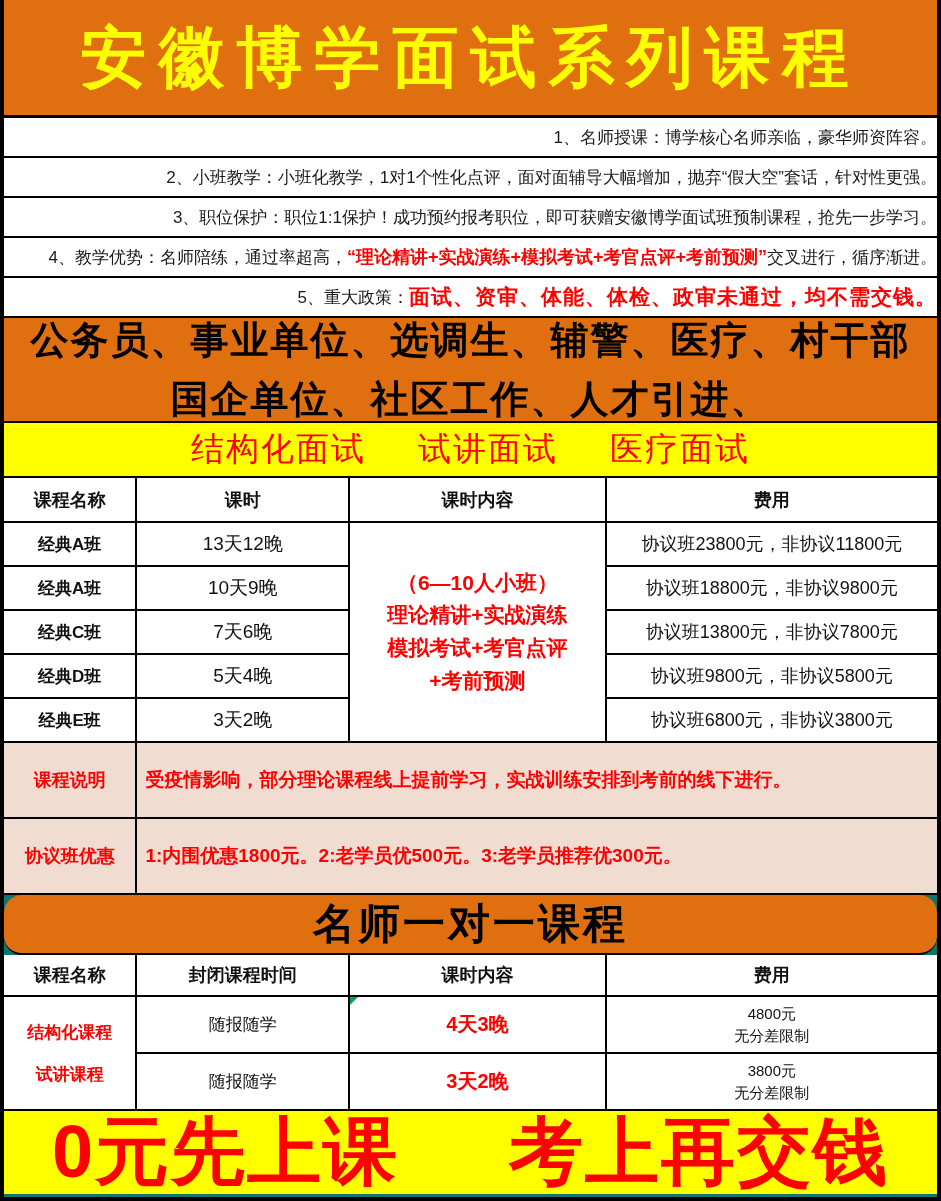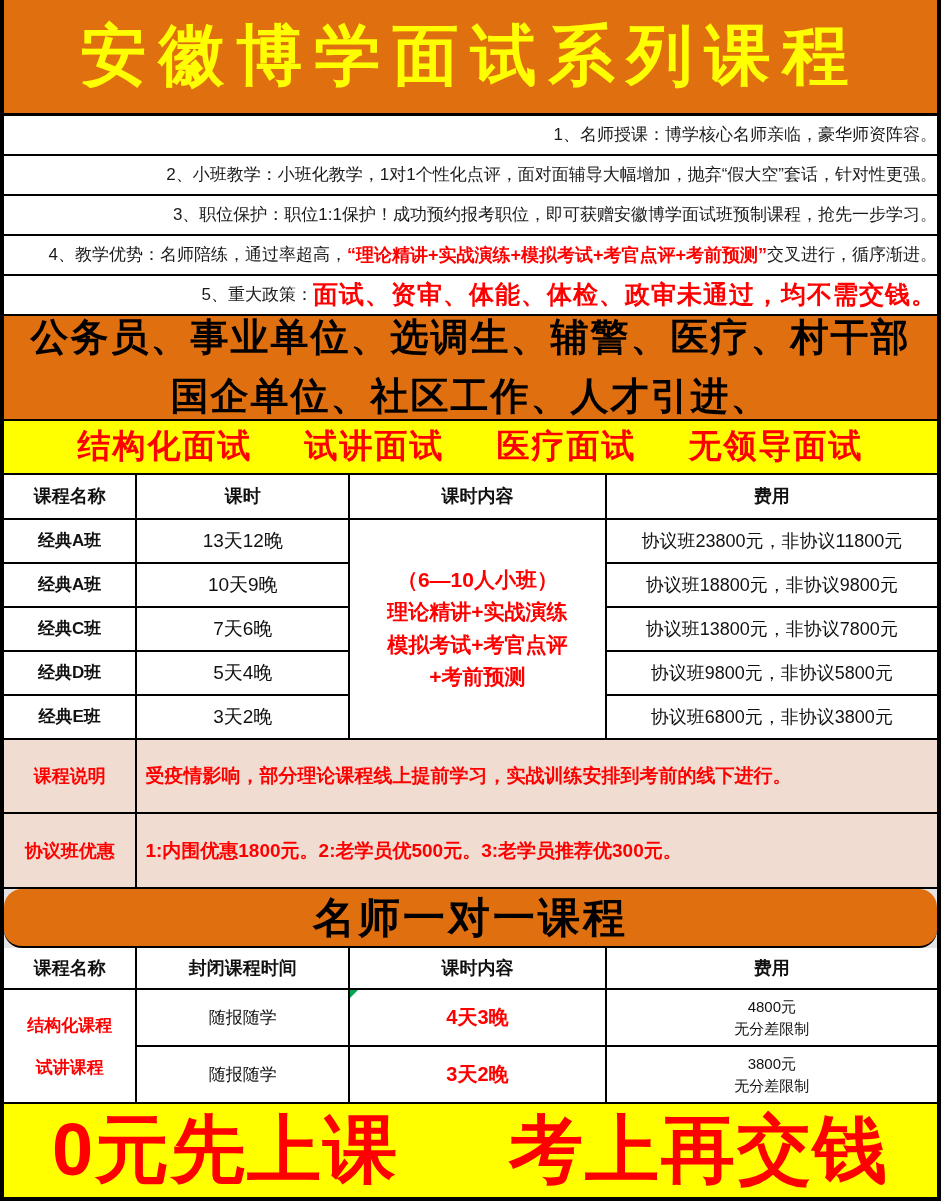--- a/index.html
+++ b/index.html
@@ -1,36 +1,36 @@
 <!DOCTYPE html>
 <html><head>
 <meta charset="utf-8">
 <style>
   * { margin:0; padding:0; box-sizing:border-box; }
   html,body { background:#fff; }
   body { width:941px; font-family:"Liberation Sans","DejaVu Sans",sans-serif; color:#111; }
-  .poster { width:941px; height:1201px; border-left:4px solid #000; border-right:4px solid #000; border-bottom:4px solid #000; display:flex; flex-direction:column; background:#e5e5e5; }
+  .poster { width:941px; height:1201px; border-left:4px solid #000; border-right:4px solid #000; border-bottom:4px solid #000; display:flex; flex-direction:column; background:#0f766e; }
 
   
   .banner-top { height:118px; background:#E06F10; border-bottom:3px solid #000; display:flex; align-items:center; justify-content:center; }
   .banner-top .title { color:#FFFF00; font-size:66px; font-weight:bold; letter-spacing:12px; font-family:"Liberation Serif","DejaVu Serif",serif; white-space:nowrap; }
 
   
   .features { background:#fff; }
   .feature { height:40px; border-bottom:2px solid #000; display:flex; align-items:center; padding-left:6px; font-size:17px; color:#1a1a1a; white-space:nowrap;justify-content:flex-end; }
   .feature .hl { color:#FF0000; font-weight:bold; font-size:18px; }
-  .feature.policy .hl { font-size:25px; letter-spacing:1px; font-family:"Liberation Serif","DejaVu Serif",serif; }
+  .feature.policy .hl { font-size:21px; letter-spacing:1px; font-family:"Liberation Serif","DejaVu Serif",serif; }
 
   
   .audience { height:105px; background:#E06F10; border-bottom:2px solid #000; display:flex; flex-direction:column; align-items:center; justify-content:center; gap:8px; }
   .audience div { font-size:38px; font-weight:bold; color:#000; letter-spacing:2px; white-space:nowrap; }
 
   
   .types { height:55px; background:#FFFF00; border-bottom:2px solid #000; display:flex; align-items:center; justify-content:center; gap:52px; }
-  .types span { color:#FF0000; font-size:33px; font-weight:bold; letter-spacing:2px; white-space:nowrap; }
+  .types span { color:#FF0000; font-size:33px; font-weight:normal; letter-spacing:2px; white-space:nowrap; }
 
   
   .grid { display:grid; grid-template-columns:14.3% 22.8% 27.5% auto; background:#fff; }
   .t1 { grid-template-rows:45px repeat(5,44px); }
   .t2 { grid-template-rows:42px 57px 57px; }
   .cell { border-right:2px solid #000; border-bottom:2px solid #000; display:flex; align-items:center; justify-content:center; text-align:center; }
   .cell.c4 { border-right:none; }
   .cell.head { font-weight:bold; font-size:18px; }
   .cell.cname { font-weight:bold; font-size:17px; }
   .cell.dur { font-size:19px; }
@@ -49,21 +49,21 @@
   .banner-mid .txt { font-size:42px; font-weight:bold; color:#000; letter-spacing:3px; }
 
   
   .t2 .cname2 { grid-column:1; grid-row:2/4; flex-direction:column; justify-content:space-around; padding:14px 0; color:#FF0000; font-weight:bold; font-size:17px; }
   .t2 .sched { font-size:17px; }
   .t2 .dur2 { color:#FF0000; font-weight:bold; font-size:20px; position:relative; }
   .t2 .fee2 { flex-direction:column; font-size:15px; line-height:1.45; }
   .corner-marker { position:absolute; top:0; left:0; width:0; height:0; border-top:8px solid #00A651; border-right:8px solid transparent; }
 
   
-  .footer { height:93px; background:#FFFF00; display:flex; align-items:center; justify-content:center; gap:110px; }
+  .footer { height:83px; background:#FFFF00; display:flex; align-items:center; justify-content:center; gap:110px; }
   .footer span { color:#FF0000; font-size:74px; font-weight:bold; white-space:nowrap; letter-spacing:2px; }
 </style>
 </head>
 <body>
 
 <div class="poster">
 
   <div class="banner-top">
     <div class="title">安徽博学面试系列课程</div>
   </div>
@@ -91,21 +91,20 @@
 
   <div class="audience">
     <div>公务员、事业单位、选调生、辅警、医疗、村干部</div>
     <div>国企单位、社区工作、人才引进、</div>
   </div>
 
   <div class="types">
     <span>结构化面试</span>
     <span>试讲面试</span>
     <span>医疗面试</span>
-    <span>无领导面试</span>
   </div>
 
   <div class="grid t1">
     <div class="cell head c1 r1">课程名称</div>
     <div class="cell head c2 r1">课时</div>
     <div class="cell head c3 r1">课时内容</div>
     <div class="cell head c4 r1">费用</div>
 
     <div class="cell cname c1 r2">经典A班</div>
     <div class="cell dur c2 r2">13天12晚</div>

